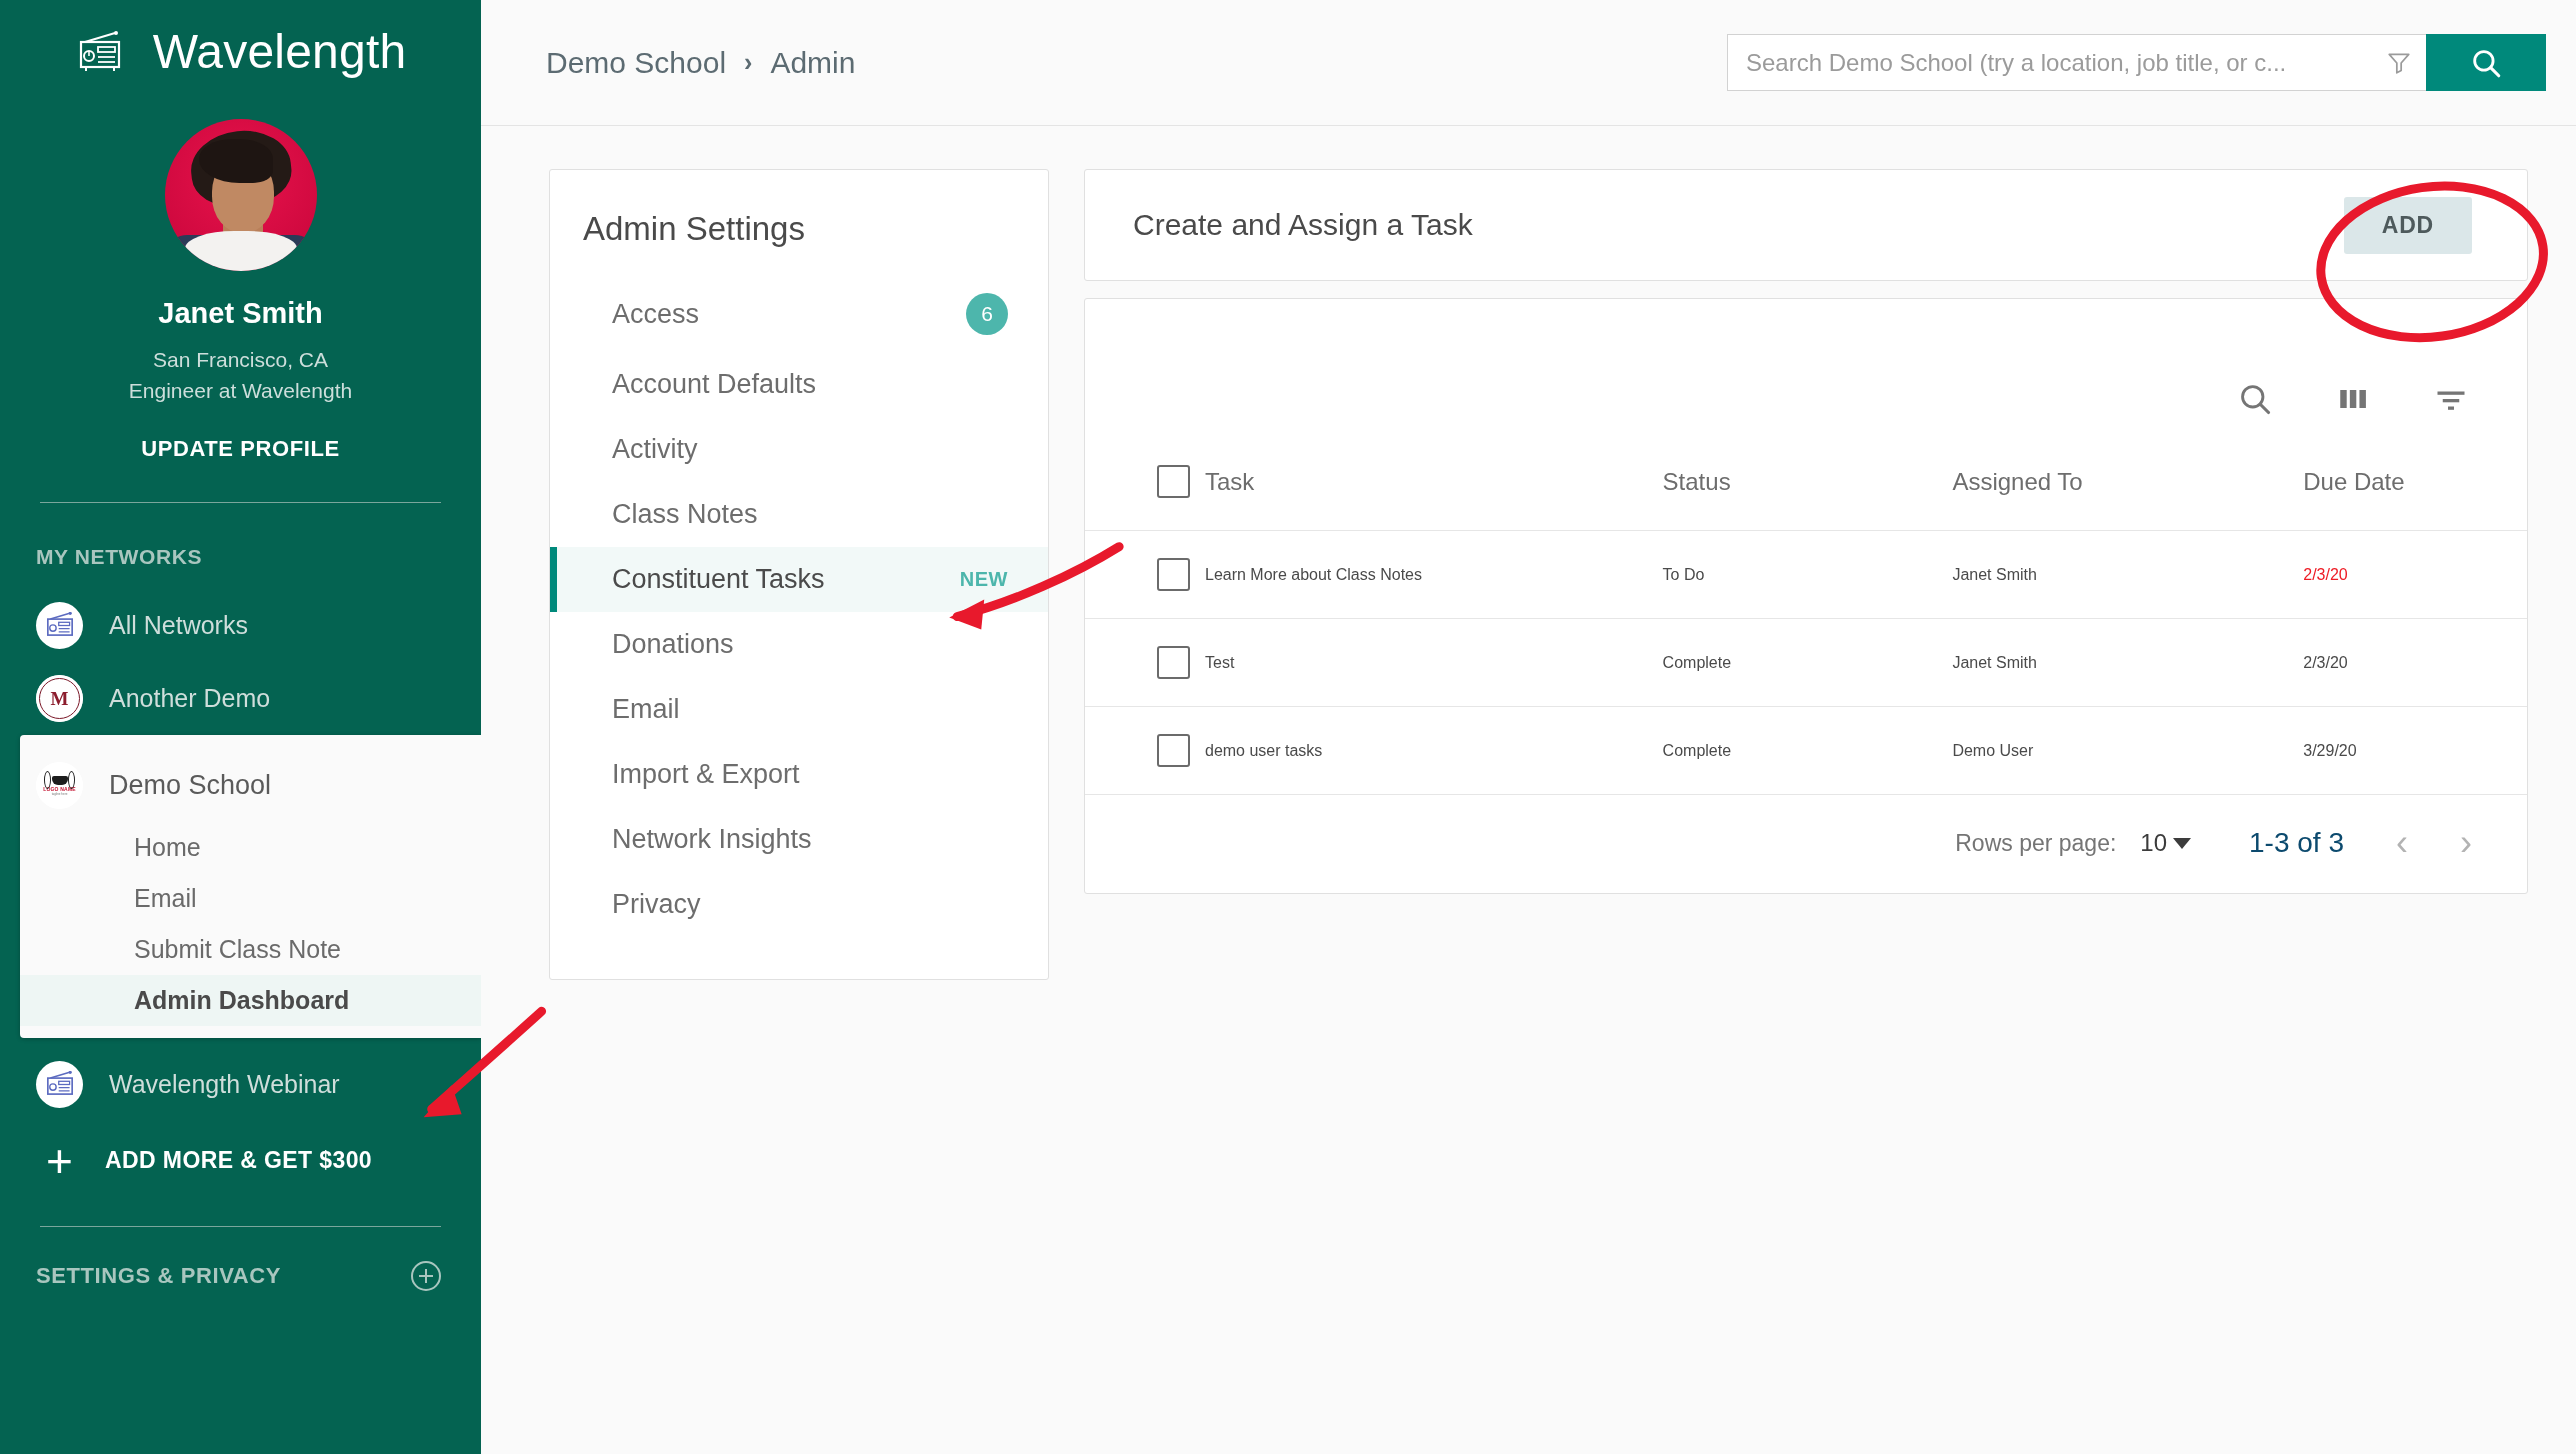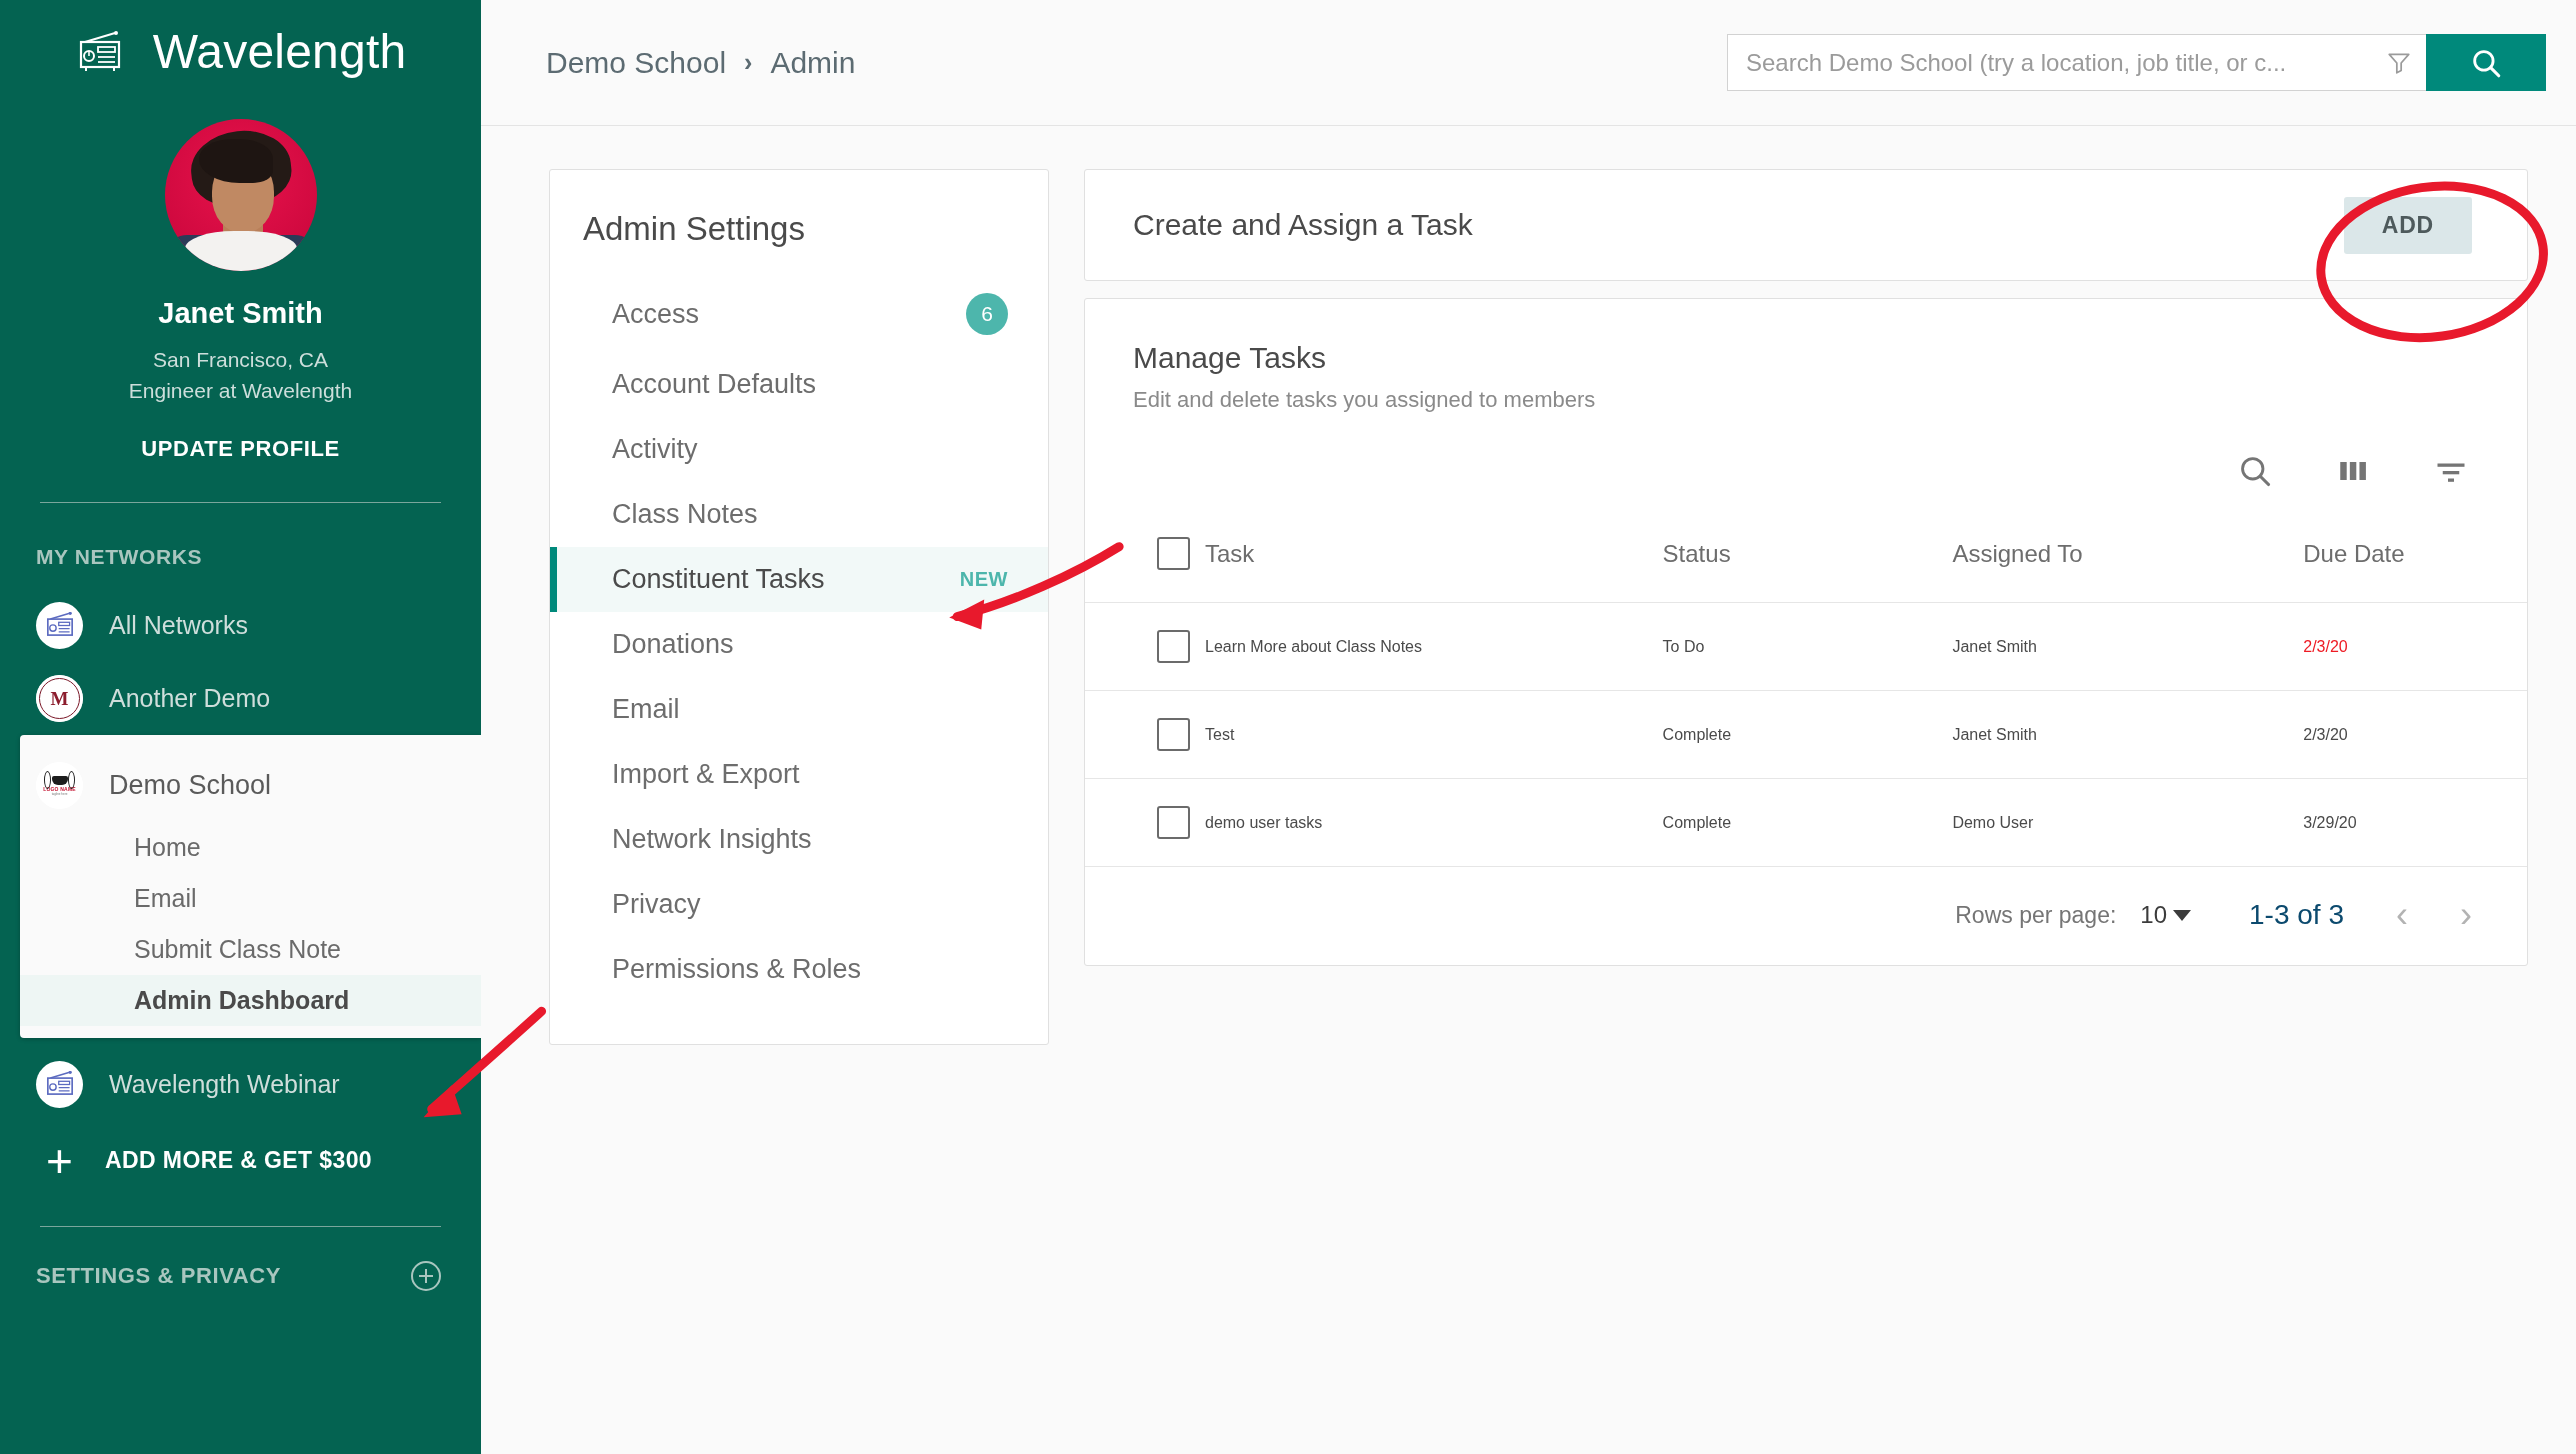--- a/index.html
+++ b/index.html
@@ -412,38 +412,31 @@
           </div>
           <div class="settings-item">
             <span class="lbl">Import &amp; Export</span>
           </div>
           <div class="settings-item">
             <span class="lbl">Network Insights</span>
           </div>
           <div class="settings-item">
             <span class="lbl">Privacy</span>
           </div>
-          <div class="settings-item">
-            <span class="lbl">Permissions &amp; Roles</span>
-          </div>
         </div>
       </section>
 
       <div class="right-col">
 
         <section class="card create-card">
           <div class="create-title">Create and Assign a Task</div>
           <button class="add-btn">ADD</button>
         </section>
 
         <section class="card manage-card">
-          <div class="manage-head">
-            <div class="manage-title">Manage Tasks</div>
-            <div class="manage-sub">Edit and delete tasks you assigned to members</div>
-          </div>
 
           <div class="table-tools">
             <svg class="tool-ico" viewBox="0 0 24 24">
               <circle cx="10.5" cy="10.5" r="6.8" fill="none" stroke="#757575" stroke-width="1.9"></circle>
               <line x1="15.5" y1="15.5" x2="21" y2="21" stroke="#757575" stroke-width="2.1" stroke-linecap="round"></line>
             </svg>
             <svg class="tool-ico" viewBox="0 0 24 24">
               <rect x="3.5" y="6" width="4.3" height="12" fill="#757575"></rect>
               <rect x="9.9" y="6" width="4.3" height="12" fill="#757575"></rect>
               <rect x="16.3" y="6" width="4.3" height="12" fill="#757575"></rect>

